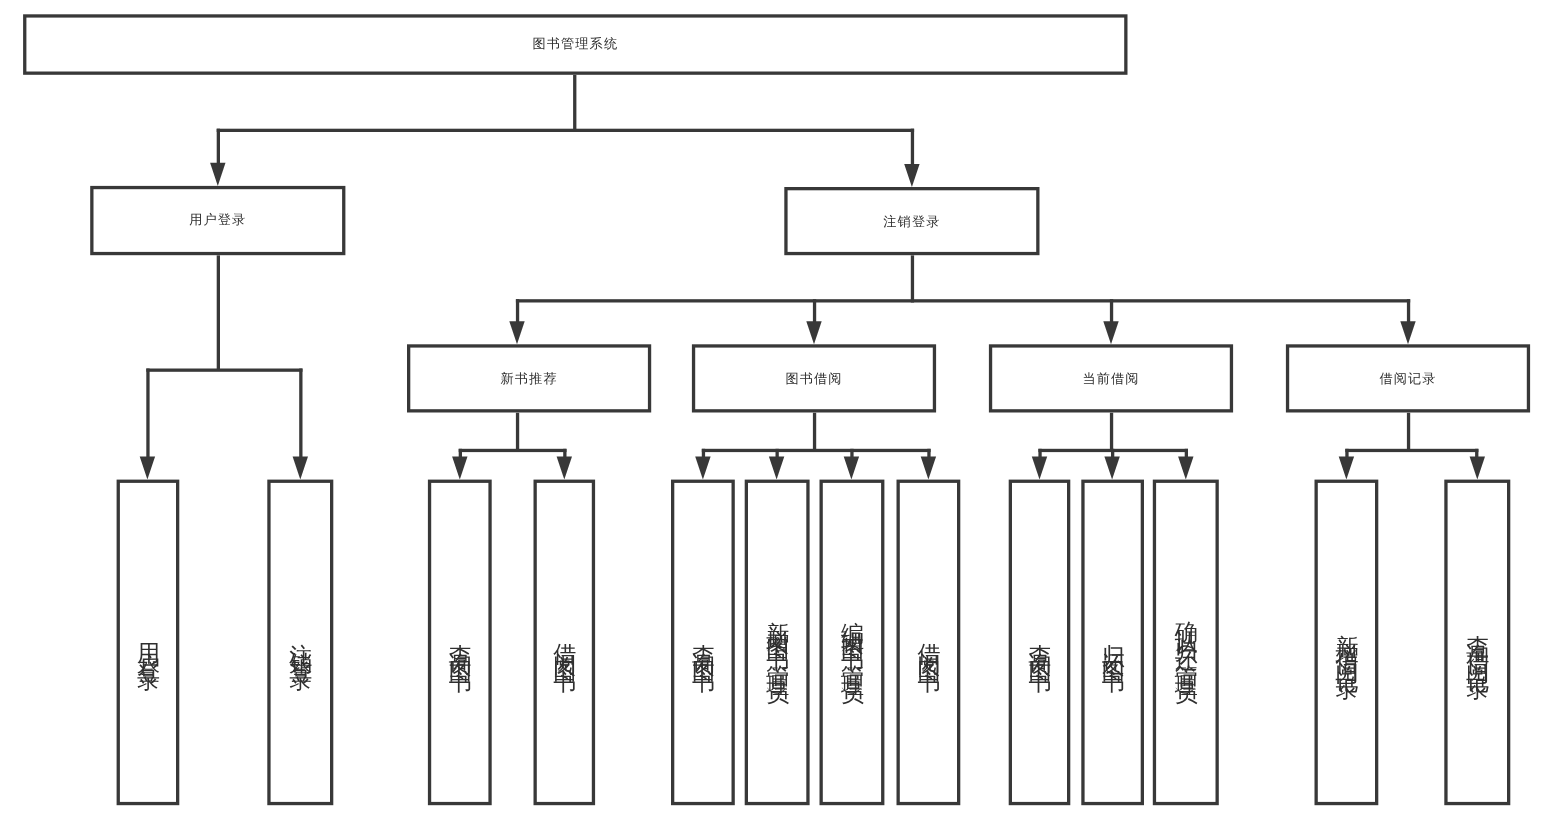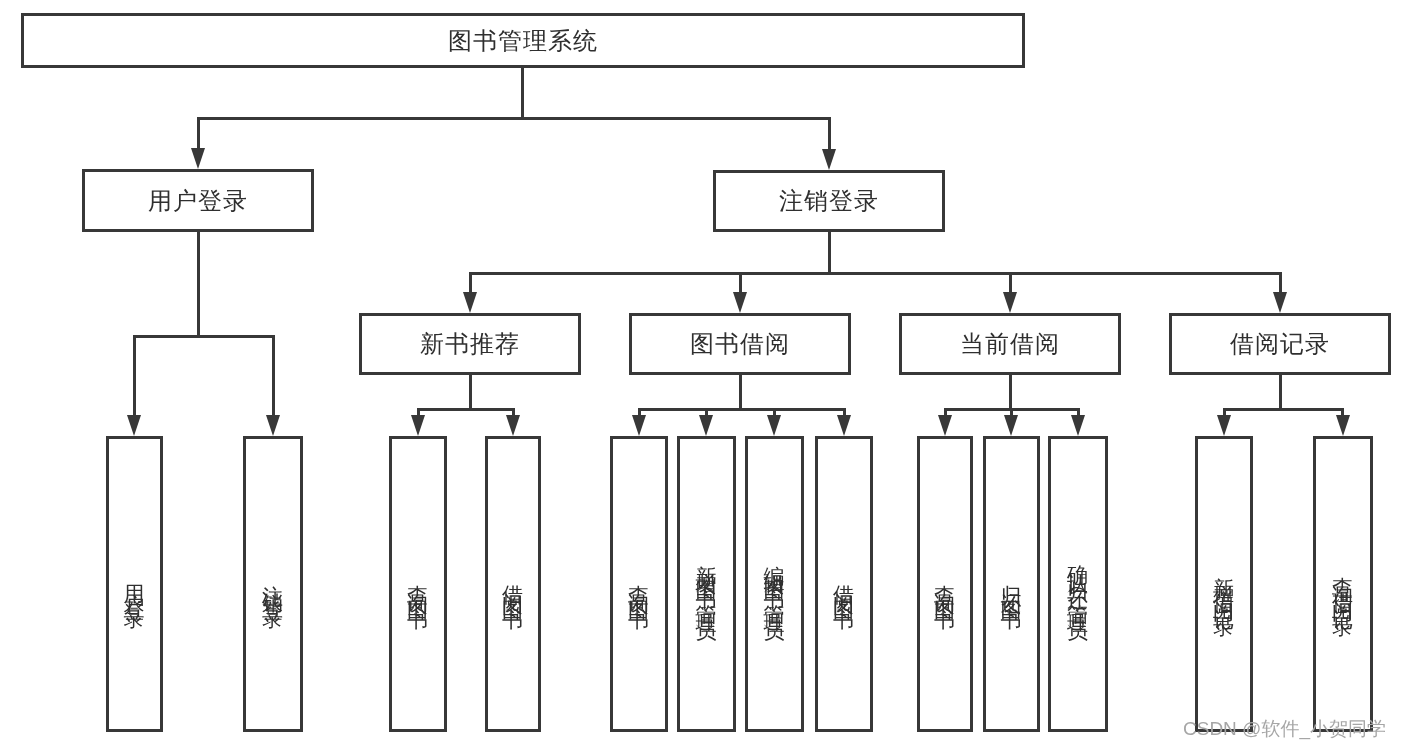--- a/index.html
+++ b/index.html
@@ -5,21 +5,21 @@
   html,body{margin:0;padding:0;background:#ffffff;}
   .diagram{
     position:relative;width:1405px;height:747px;background:#ffffff;overflow:hidden;
     font-family:"Liberation Sans","DejaVu Sans",sans-serif;color:#2f2f2f;
   }
   .node,.leaf{
     position:absolute;box-sizing:border-box;background:#ffffff;
     border:3px solid #383838;display:flex;align-items:center;justify-content:center;
     z-index:2;
   }
-  .node{font-size:24px;letter-spacing:1px;}
+  .node{font-size:12px;letter-spacing:1px;}
   .leaf{top:436px;height:296px;font-size:21px;}
   .leaf span{
     writing-mode:vertical-rl;text-orientation:mixed;letter-spacing:8px;
     display:block;line-height:1;
   }
   .h,.v{position:absolute;background:#383838;z-index:1;}
   .h{height:3px;}
   .v{width:3px;}
   .arrow{
     position:absolute;width:0;height:0;z-index:1;
@@ -65,21 +65,21 @@
   <div class="h" style="left:469px;top:272px;width:813px;"></div>
   <div class="v" style="left:469px;top:272px;height:22px;"></div>
   <div class="arrow" style="left:463px;top:292px;"></div>
   <div class="v" style="left:739px;top:272px;height:22px;"></div>
   <div class="arrow" style="left:733px;top:292px;"></div>
   <div class="v" style="left:1009px;top:272px;height:22px;"></div>
   <div class="arrow" style="left:1003px;top:292px;"></div>
   <div class="v" style="left:1279px;top:272px;height:22px;"></div>
   <div class="arrow" style="left:1273px;top:292px;"></div>
 
-  <div class="node" style="left:359px;top:313px;width:222px;height:62px;">
+  <div class="node" style="left:370px;top:313px;width:222px;height:62px;">
     <span>新书推荐</span>
   </div>
   <div class="node" style="left:629px;top:313px;width:222px;height:62px;">
     <span>图书借阅</span>
   </div>
   <div class="node" style="left:899px;top:313px;width:222px;height:62px;">
     <span>当前借阅</span>
   </div>
   <div class="node" style="left:1169px;top:313px;width:222px;height:62px;">
     <span>借阅记录</span>
@@ -156,15 +156,14 @@
     <span>确认归还（管理员）</span>
   </div>
 
   <div class="leaf" style="left:1195px;width:58px;">
     <span>新增借阅记录</span>
   </div>
   <div class="leaf" style="left:1313px;width:60px;">
     <span>查询借阅记录</span>
   </div>
 
-  <div class="watermark">CSDN @软件_小贺同学</div>
 
 </div>
 
 </body></html>

